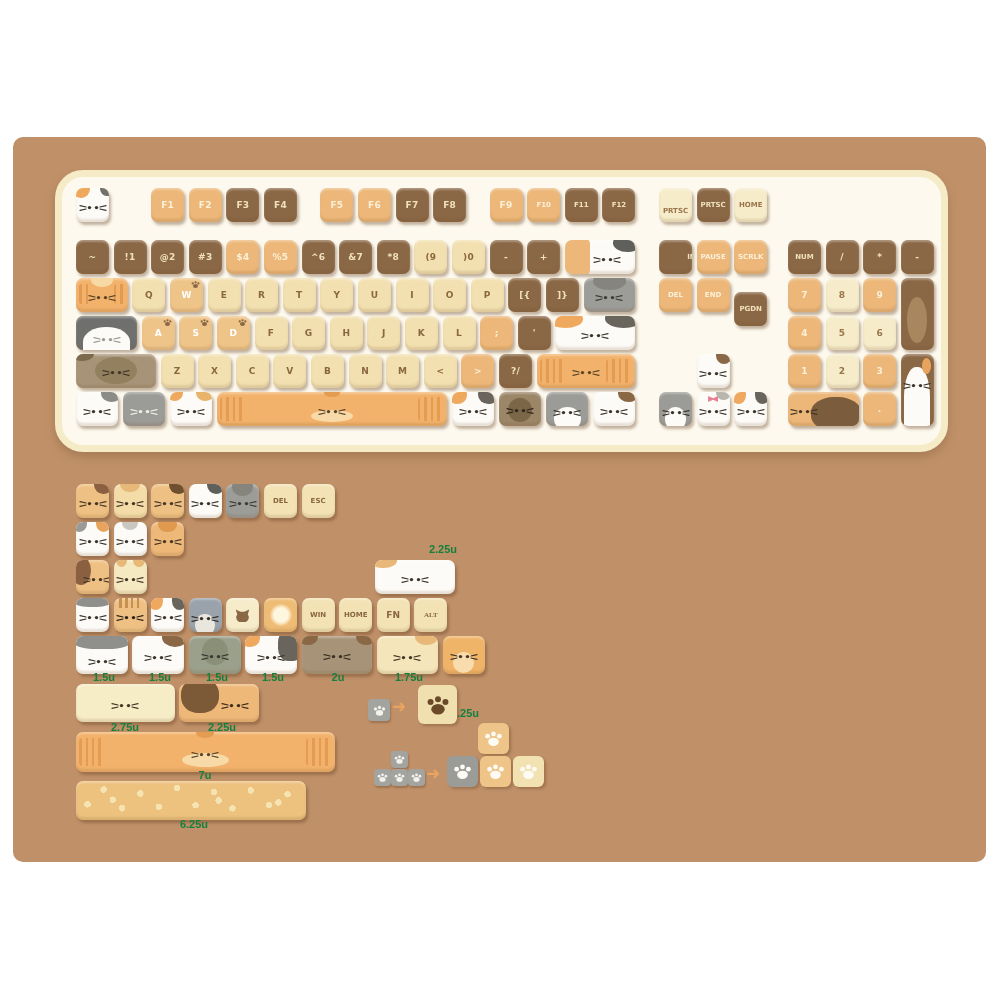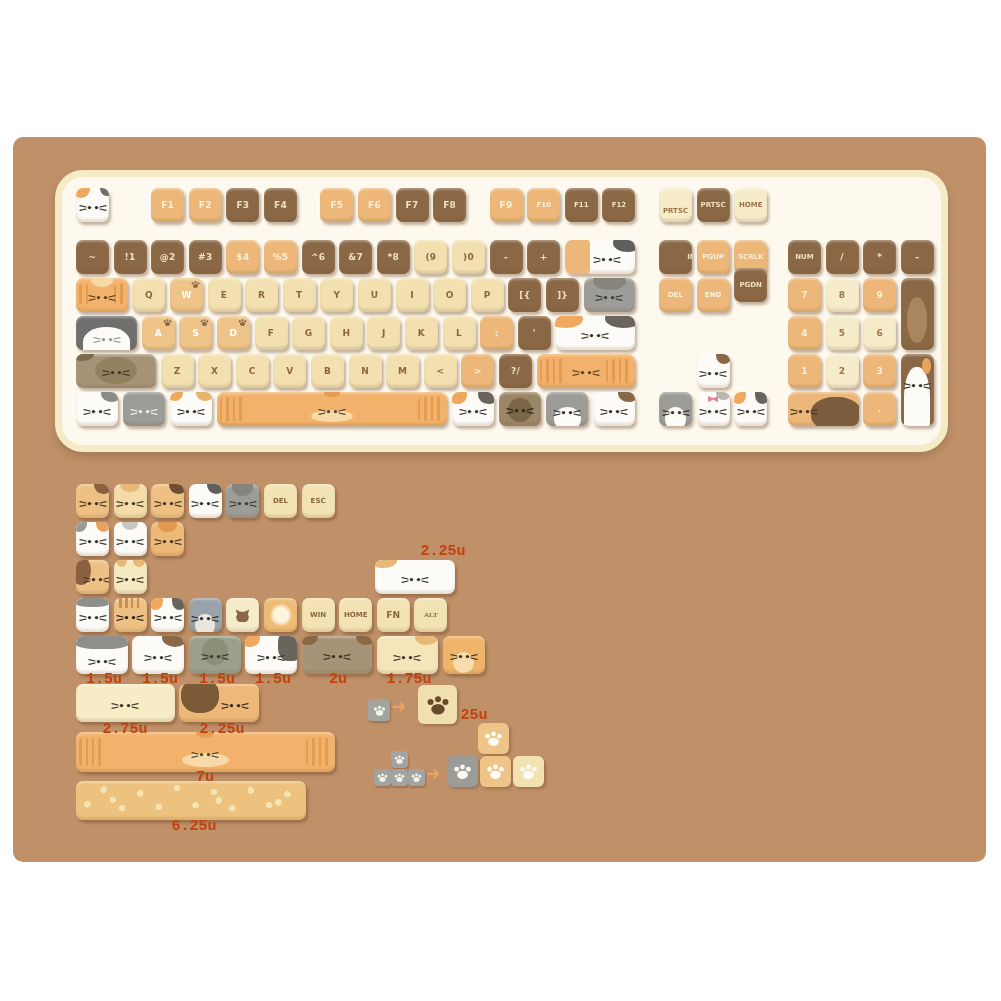--- a/index.html
+++ b/index.html
@@ -21,22 +21,22 @@
   .vstripes{position:absolute;top:18%;width:11px;height:58%;z-index:1;border-radius:3px;}
   .estripes{position:absolute;top:14%;width:26px;height:72%;z-index:1;border-radius:4px;}
   .tstripes{position:absolute;top:-2%;left:50%;transform:translateX(-50%);width:22px;height:11px;z-index:1;}
   .belly{position:absolute;left:20%;top:26%;width:60%;height:64%;border-radius:50%;z-index:1;}
   .pawtr{position:absolute;right:3px;top:2px;z-index:3;line-height:0;}
   .glyph{position:relative;z-index:3;line-height:0;}
   .circleglow{position:absolute;left:50%;top:50%;transform:translate(-50%,-50%);width:22px;height:22px;
               border-radius:50%;z-index:1;}
   .bow{position:absolute;left:50%;top:4px;transform:translateX(-50%);width:10px;height:6px;z-index:3;
        clip-path:polygon(0 0,50% 38%,100% 0,100% 100%,50% 62%,0 100%);}
-  .size-label{position:absolute;transform:translateX(-50%);font-family:Liberation Mono, monospace;
-              font-weight:700;font-size:15px;color:#c2410c;white-space:nowrap;}
+  .size-label{position:absolute;transform:translateX(-50%);font-family:Liberation Sans, sans-serif;
+              font-weight:700;font-size:11px;color:#15803d;white-space:nowrap;}
   .mini-key{position:absolute;border-radius:4px;display:flex;align-items:center;justify-content:center;
             box-shadow:1px 2px 2px rgba(96,60,28,.35);line-height:0;}
   .demo-key{position:absolute;border-radius:6px;display:flex;align-items:center;justify-content:center;
             box-shadow:2px 2px 3px rgba(96,60,28,.35);line-height:0;}
   .arrow{position:absolute;font-size:17px;font-weight:700;line-height:1;}
 </style>
 </head>
 <body>
 
 <div class="page">
@@ -466,32 +466,32 @@
       <div class="key" style="left: 696.6px; top: 188px; width: 33px; height: 34px; background: rgb(138, 103, 69);">
         <span class="legend sm" style="color: rgb(241, 225, 189);">PRTSC</span>
       </div>
       <div class="key" style="left: 734.2px; top: 188px; width: 33px; height: 34px; background: rgb(246, 236, 202);">
         <span class="legend sm" style="color: rgb(154, 116, 74);">HOME</span>
       </div>
       <div class="key" style="left: 659px; top: 240px; width: 33px; height: 34px; background: rgb(138, 103, 69);">
         <span class="legend sm" style="color: rgb(241, 225, 189); margin-left: 37px;">INS</span>
       </div>
       <div class="key" style="left: 696.6px; top: 240px; width: 33px; height: 34px; background: rgb(236, 183, 120);">
-        <span class="legend sm" style="color: rgb(250, 240, 216);">PGUP</span>
+        <span class="legend sm" style="color: rgb(250, 240, 216);">PAUSE</span>
       </div>
       <div class="key" style="left: 734.2px; top: 240px; width: 33px; height: 34px; background: rgb(236, 183, 120);">
         <span class="legend sm" style="color: rgb(250, 240, 216);">SCRLK</span>
       </div>
       <div class="key" style="left: 659px; top: 278px; width: 33px; height: 34px; background: rgb(236, 183, 120);">
         <span class="legend sm" style="color: rgb(250, 240, 216);">DEL</span>
       </div>
       <div class="key" style="left: 696.6px; top: 278px; width: 33px; height: 34px; background: rgb(236, 183, 120);">
         <span class="legend sm" style="color: rgb(250, 240, 216);">END</span>
       </div>
-      <div class="key" style="left: 734.2px; top: 268px; width: 33px; height: 34px; background: rgb(138, 103, 69);">
+      <div class="key" style="left: 734.2px; top: 292px; width: 33px; height: 34px; background: rgb(138, 103, 69);">
         <span class="legend sm" style="color: rgb(241, 225, 189);">PGDN</span>
       </div>
       <div class="key" style="left: 696.6px; top: 354px; width: 33px; height: 34px; background: rgb(252, 251, 247);">
         <div class="patch" style="left: 58%; top: -24%; width: 50%; height: 52%; background: rgb(138, 103, 69); border-radius: 50%;"></div>
         <div class="face" style="left: 50%; top: 58%;"><svg width="28" height="10" viewBox="0 0 28 10">
    <g stroke="#3a342c" stroke-width="1.2" stroke-linecap="round">
     <line x1="1" y1="2.6" x2="7" y2="4"></line>
               <line x1="1" y1="7.4" x2="7" y2="6"></line>
     <line x1="27" y1="2.6" x2="21" y2="4"></line>
               <line x1="27" y1="7.4" x2="21" y2="6"></line>

